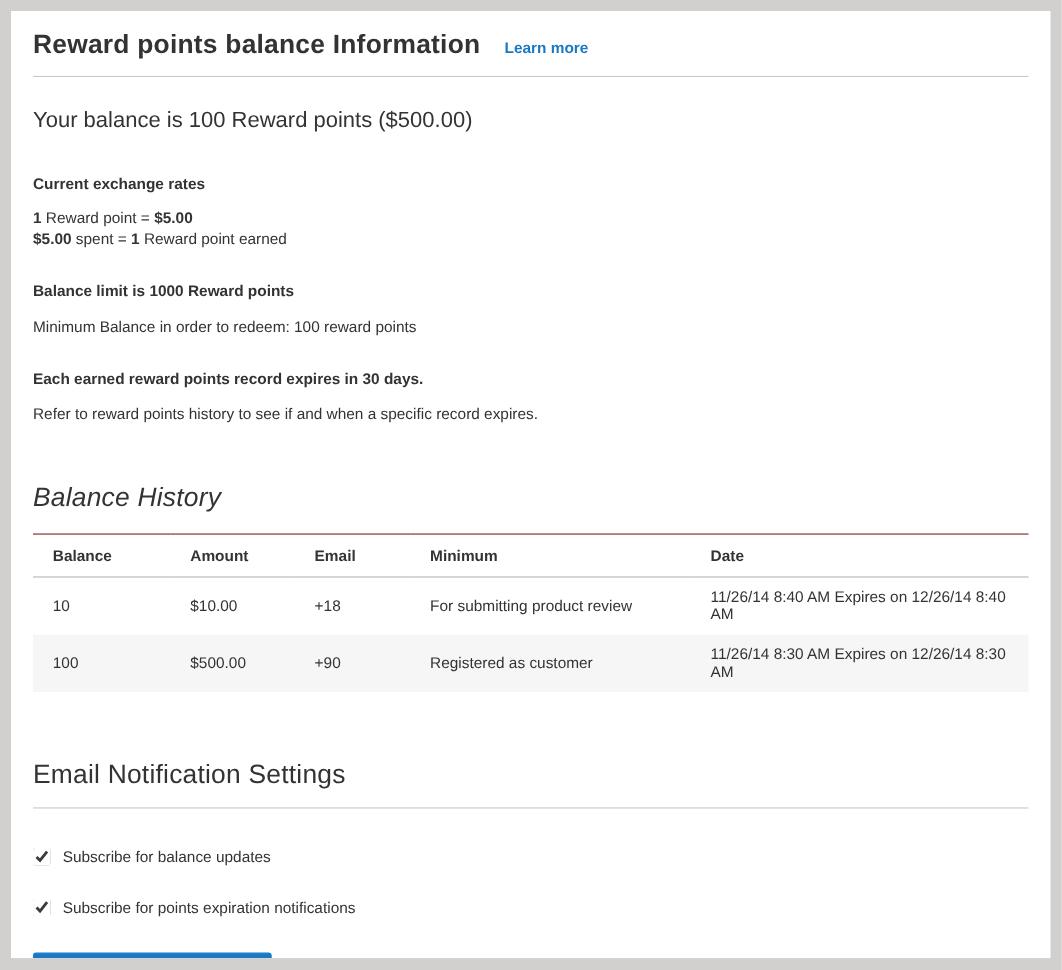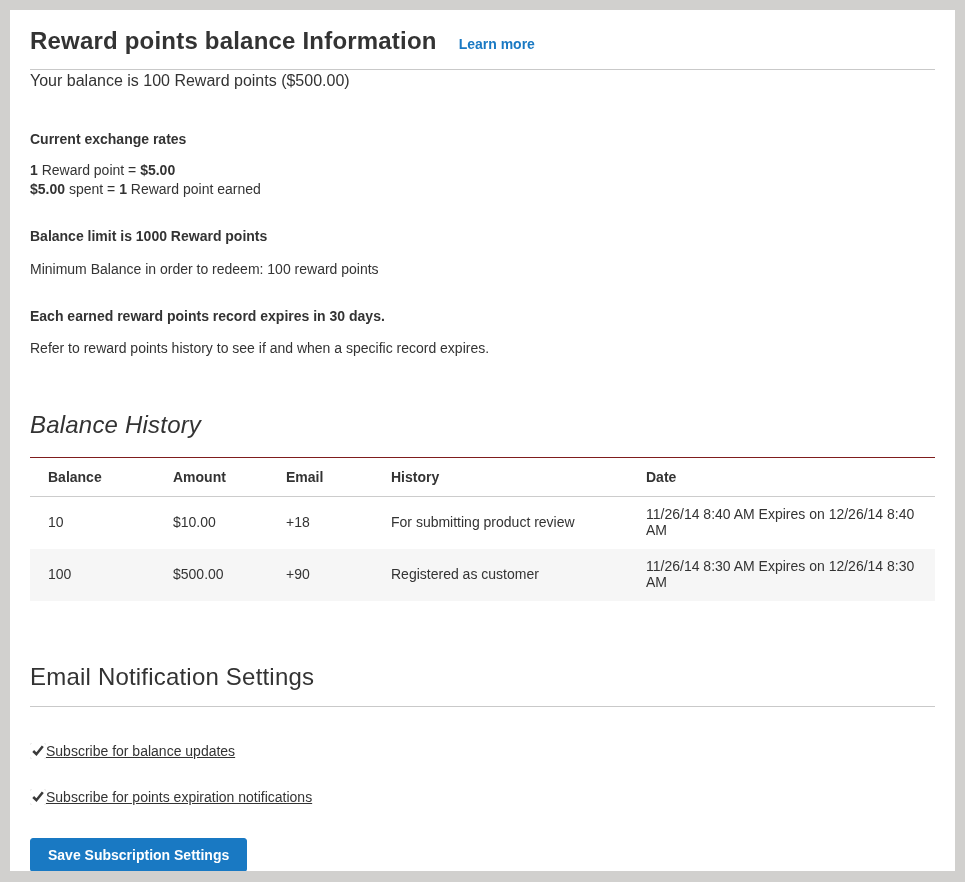--- a/index.html
+++ b/index.html
@@ -38,21 +38,22 @@
     text-decoration: none;
     cursor: pointer;
   }
   .rule {
     border: none;
     border-top: 1px solid #c9c9c9;
     margin: 13px 0 0 0;
     height: 0;
   }
   .balance-summary {
-    font-size: 16px;
+    margin-top: 28px;
+    font-size: 20px;
     line-height: 22px;
   }
   .subheading-bold {
     font-size: 14px;
     font-weight: 700;
     line-height: 18px;
   }
   .exchange-heading { margin-top: 38px; }
   .rates {
     margin-top: 13px;
@@ -96,22 +97,22 @@
   table.history tbody tr.striped { background: #f6f6f6; }
   .col-balance { width: 125px; }
   .col-amount  { width: 113px; }
   .col-points  { width: 105px; }
   .col-reason  { width: 255px; }
   .email-heading { margin-top: 60px; }
   .rule-2 { margin-top: 13px; }
   .checkbox-row {
     display: flex;
     align-items: center;
-    font-size: 14px;
-    text-decoration: underline;
+    gap: 11px;
+    font-size: 14px;
   }
   .checkbox-row input[type="checkbox"] {
     width: 16px; height: 16px;
     margin: 0;
     accent-color: #ffffff;
   }
   .cb-1 { margin-top: 36px; }
   .cb-2 { margin-top: 30px; }
   .save-btn {
     margin-top: 33px;
@@ -155,21 +156,21 @@
   <div class="para refer">Refer to reward points history to see if and when a specific record expires.</div>
 
   <div class="section-heading history-heading">Balance History</div>
 
   <table class="history">
     <thead>
       <tr>
         <th class="col-balance">Balance</th>
         <th class="col-amount">Amount</th>
         <th class="col-points">Email</th>
-        <th class="col-reason">History</th>
+        <th class="col-reason">Minimum</th>
         <th>Date</th>
       </tr>
     </thead>
     <tbody>
       <tr>
         <td>10</td>
         <td>$10.00</td>
         <td>+18</td>
         <td>For submitting product review</td>
         <td>11/26/14 8:40 AM Expires on 12/26/14 8:40 AM</td>

